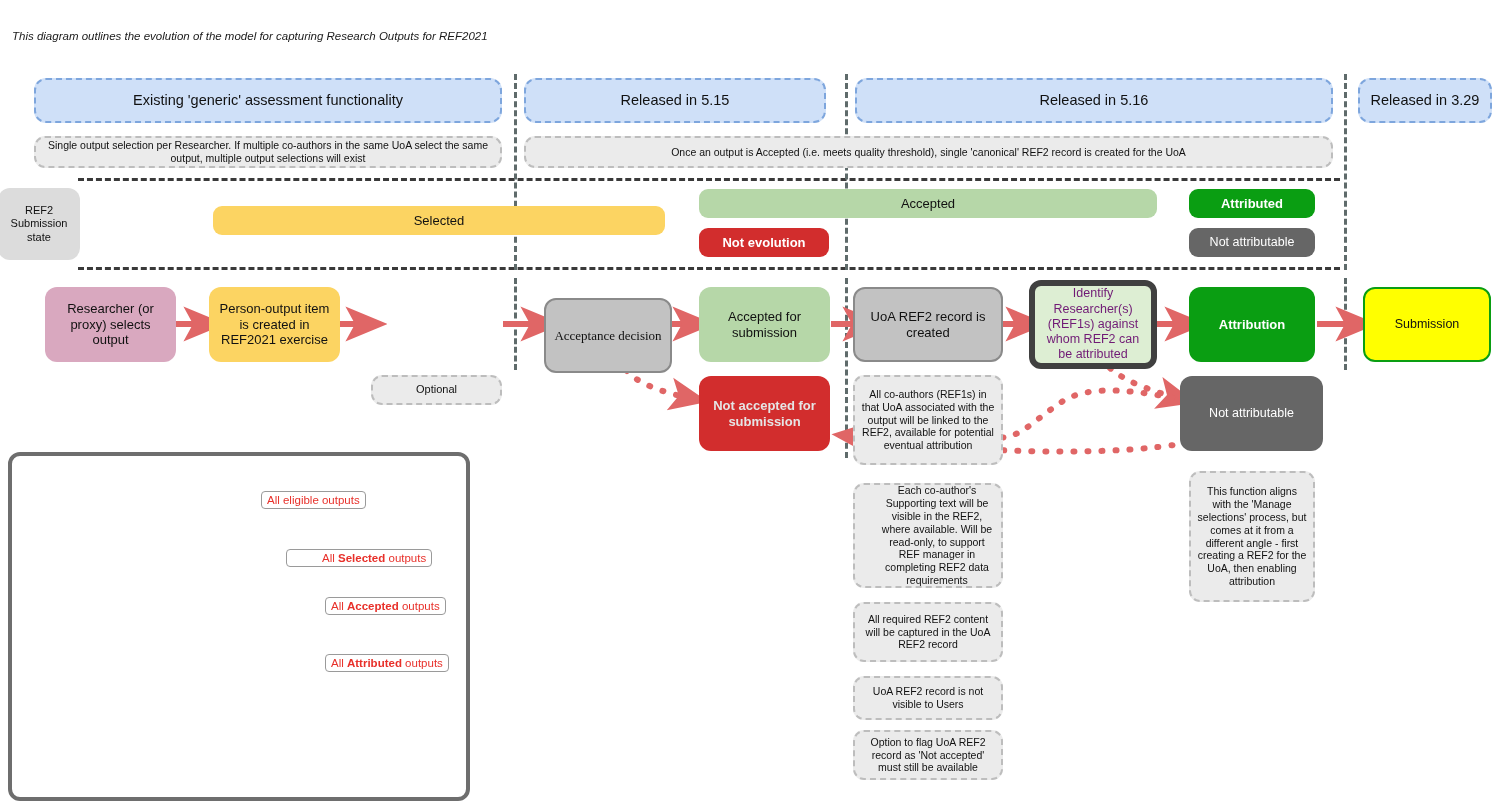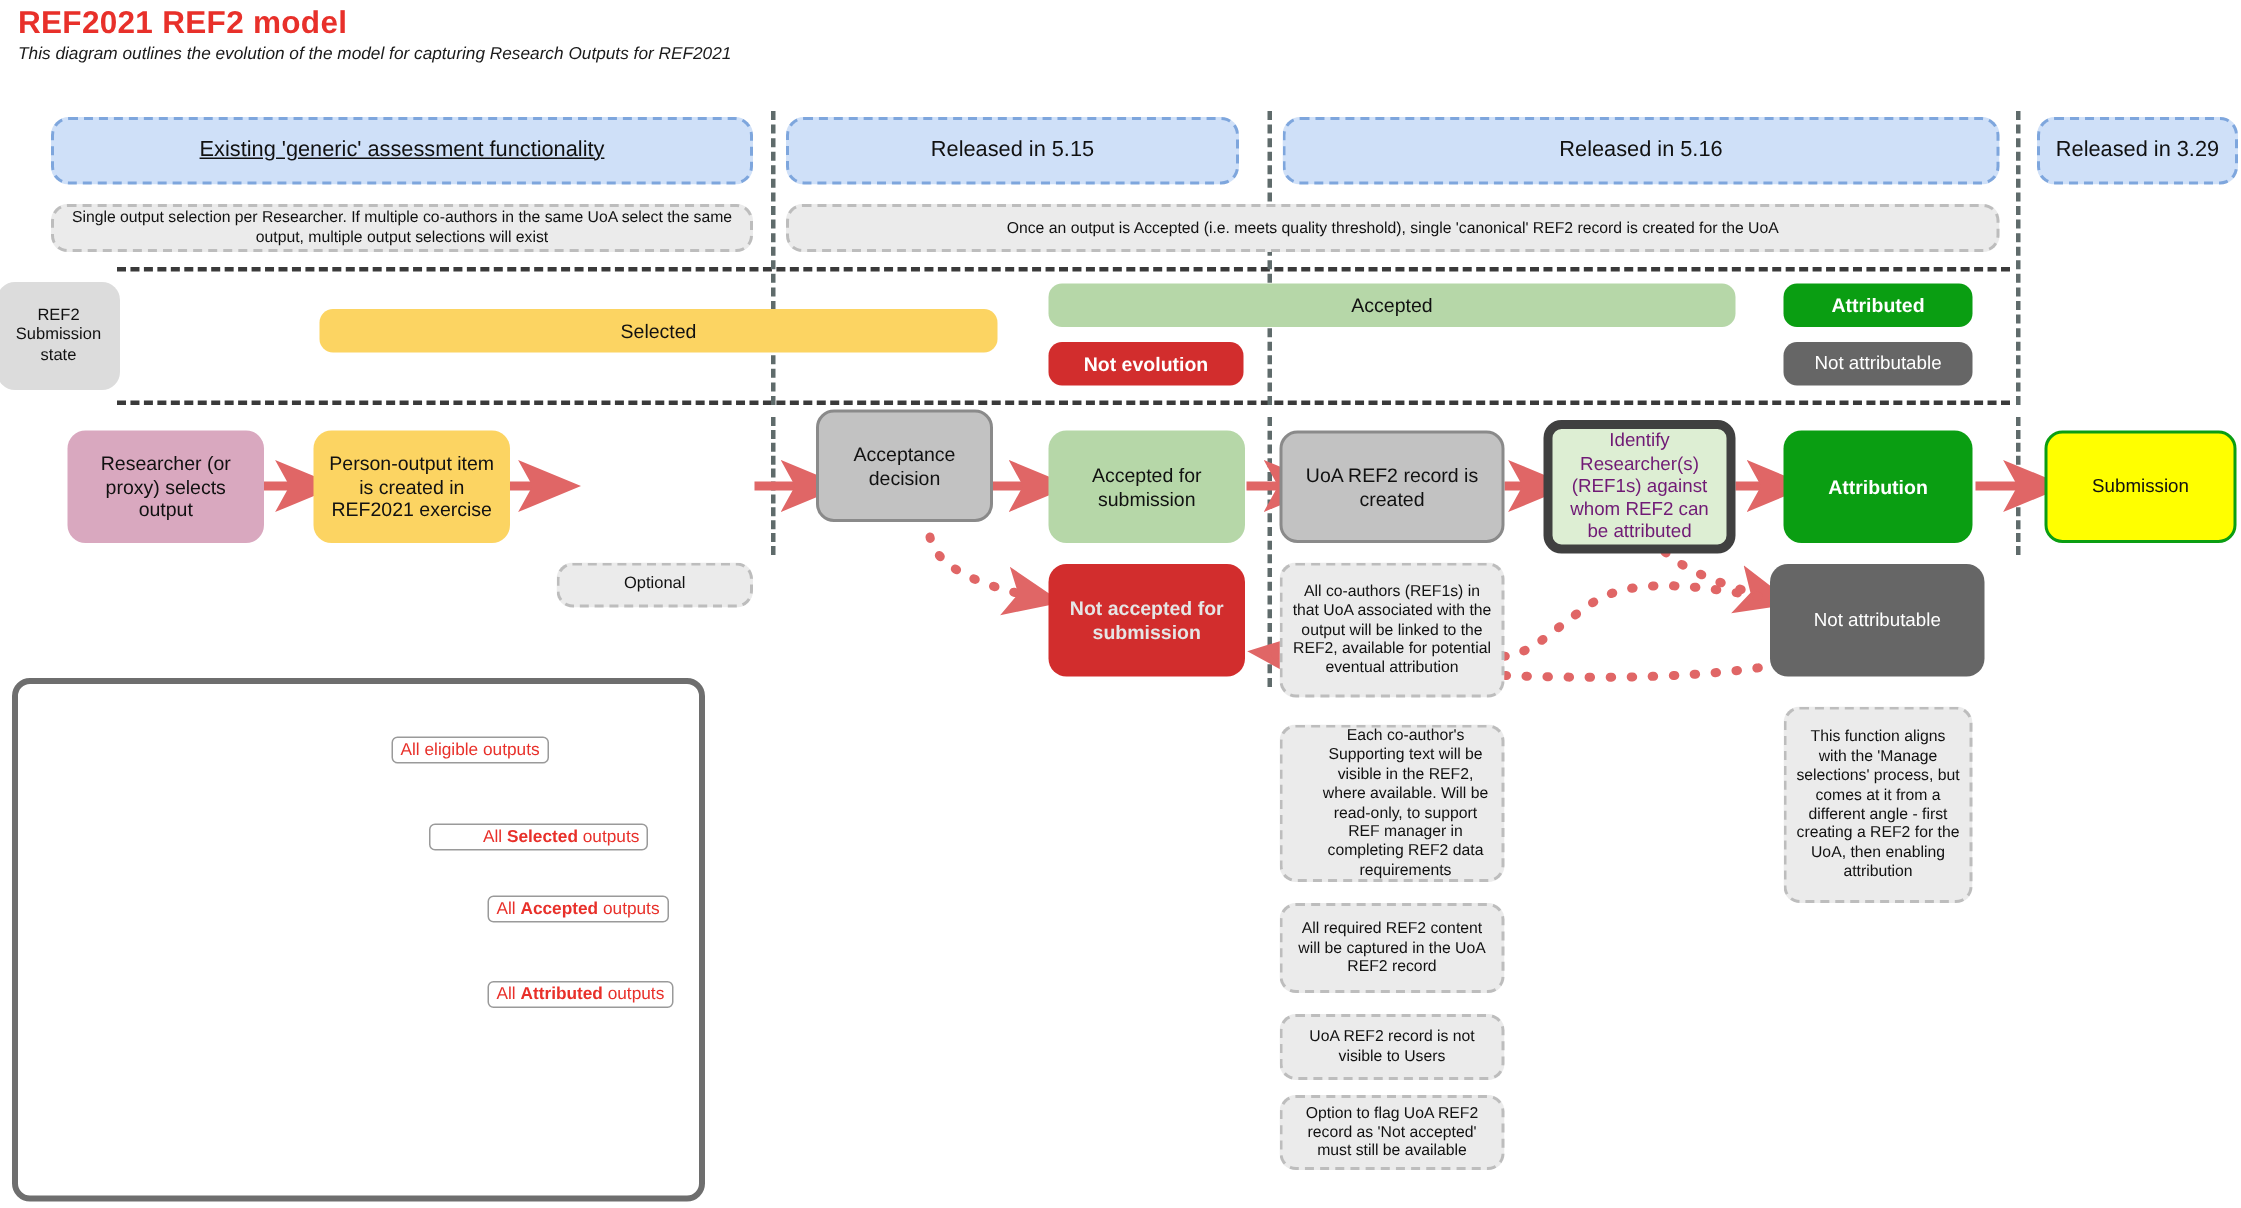--- a/index.html
+++ b/index.html
@@ -92,33 +92,32 @@
     background:#fff; border:1px solid #9a9a9a; border-radius:4px;
     color:#e8302a; font-size:11.5px; padding:2px 5px; white-space:nowrap;
   }
   .venn-label b { font-weight: bold; }
 </style>
 </head>
 <body>
 
 <div id="stage">
 
-  <div class="title">REF2021 REF2 model</div>
   <div class="subtitle">This diagram outlines the evolution of the model for capturing Research Outputs for REF2021</div>
 
   <div id="state-band" style="left:78px; top:178px; width:1262px; height:92px;"></div>
 
   <div class="vdiv" style="left:514px; top:74px; height:196px;"></div>
   <div class="vdiv" style="left:514px; top:278px; height:92px;"></div>
   <div class="vdiv" style="left:845px; top:74px; height:196px;"></div>
   <div class="vdiv" style="left:845px; top:278px; height:180px;"></div>
   <div class="vdiv" style="left:1344px; top:74px; height:196px;"></div>
   <div class="vdiv" style="left:1344px; top:278px; height:92px;"></div>
 
-  <div class="box lane-header" style="left:34px; top:78px; width:468px; height:45px;text-decoration:underline;">
+  <div class="box lane-header" style="left:34px; top:78px; width:468px; height:45px;">
     <span>Existing 'generic' assessment functionality</span>
   </div>
   <div class="box lane-header" style="left:524px; top:78px; width:302px; height:45px;">
     <span>Released in 5.15</span>
   </div>
   <div class="box lane-header" style="left:855px; top:78px; width:478px; height:45px;">
     <span>Released in 5.16</span>
   </div>
   <div class="box lane-header" style="left:1358px; top:78px; width:134px; height:45px;">
     <span>Released in 3.29</span>
@@ -202,21 +201,21 @@
       <line x1="412" y1="654" x2="425" y2="643"></line>
     </g>
   </svg>
 
   <div class="box p-pink" style="left:45px; top:287px; width:131px; height:75px;">
     <span>Researcher (or proxy) selects output</span>
   </div>
   <div class="box p-yellow" style="left:209px; top:287px; width:131px; height:75px;">
     <span>Person-output item is created in REF2021 exercise</span>
   </div>
-  <div class="box p-grey" style="left:544px; top:273px; width:118px; height:75px;">
+  <div class="box p-grey" style="left:544px; top:298px; width:128px; height:75px;font-family:Liberation Serif, serif;">
     <span>Acceptance decision</span>
   </div>
   <div class="box p-lgreen" style="left:699px; top:287px; width:131px; height:75px;">
     <span>Accepted for submission</span>
   </div>
   <div class="box p-red" style="left:699px; top:376px; width:131px; height:75px;">
     <span>Not accepted for submission</span>
   </div>
   <div class="box p-grey" style="left:853px; top:287px; width:150px; height:75px;">
     <span>UoA REF2 record is created</span>

